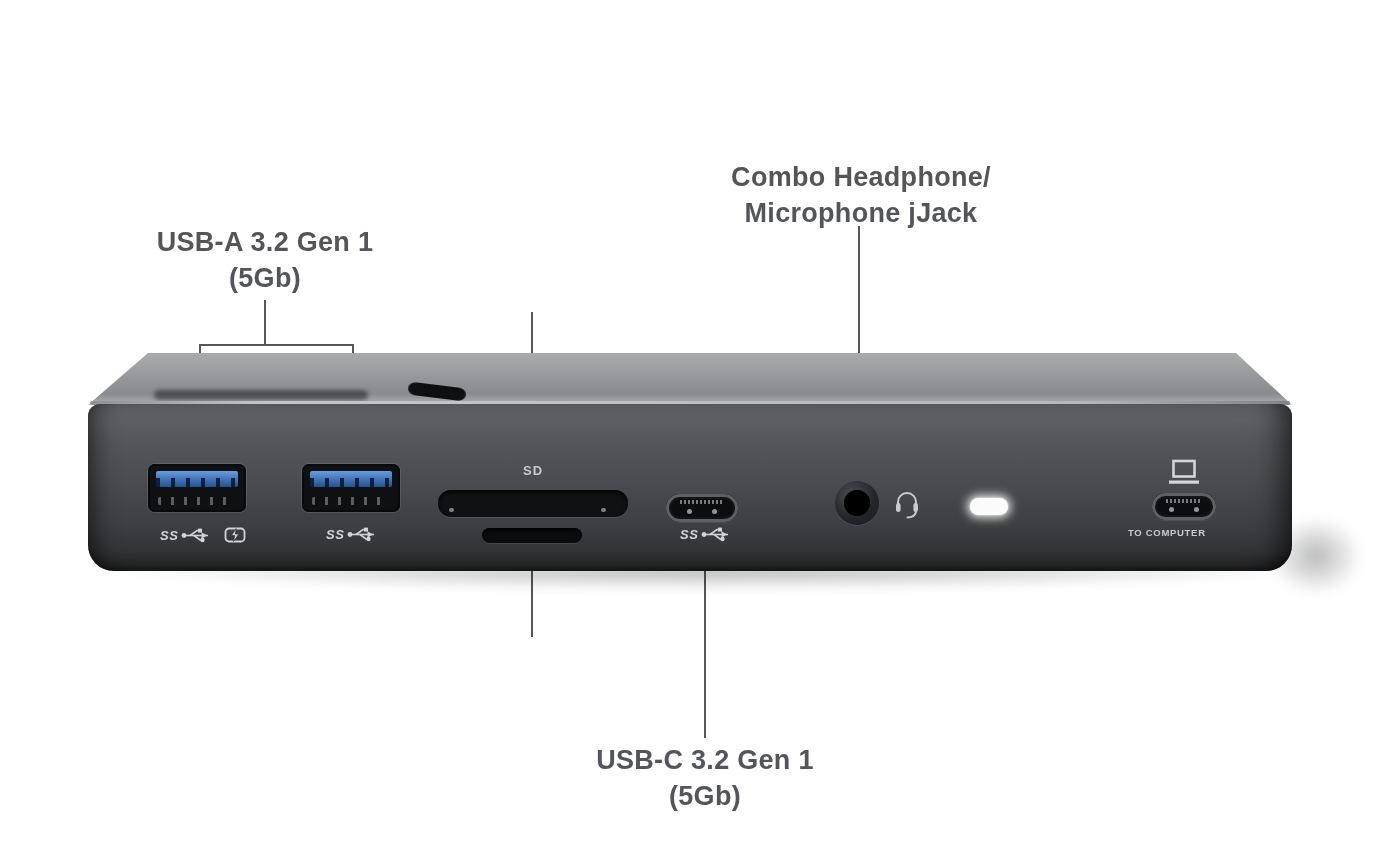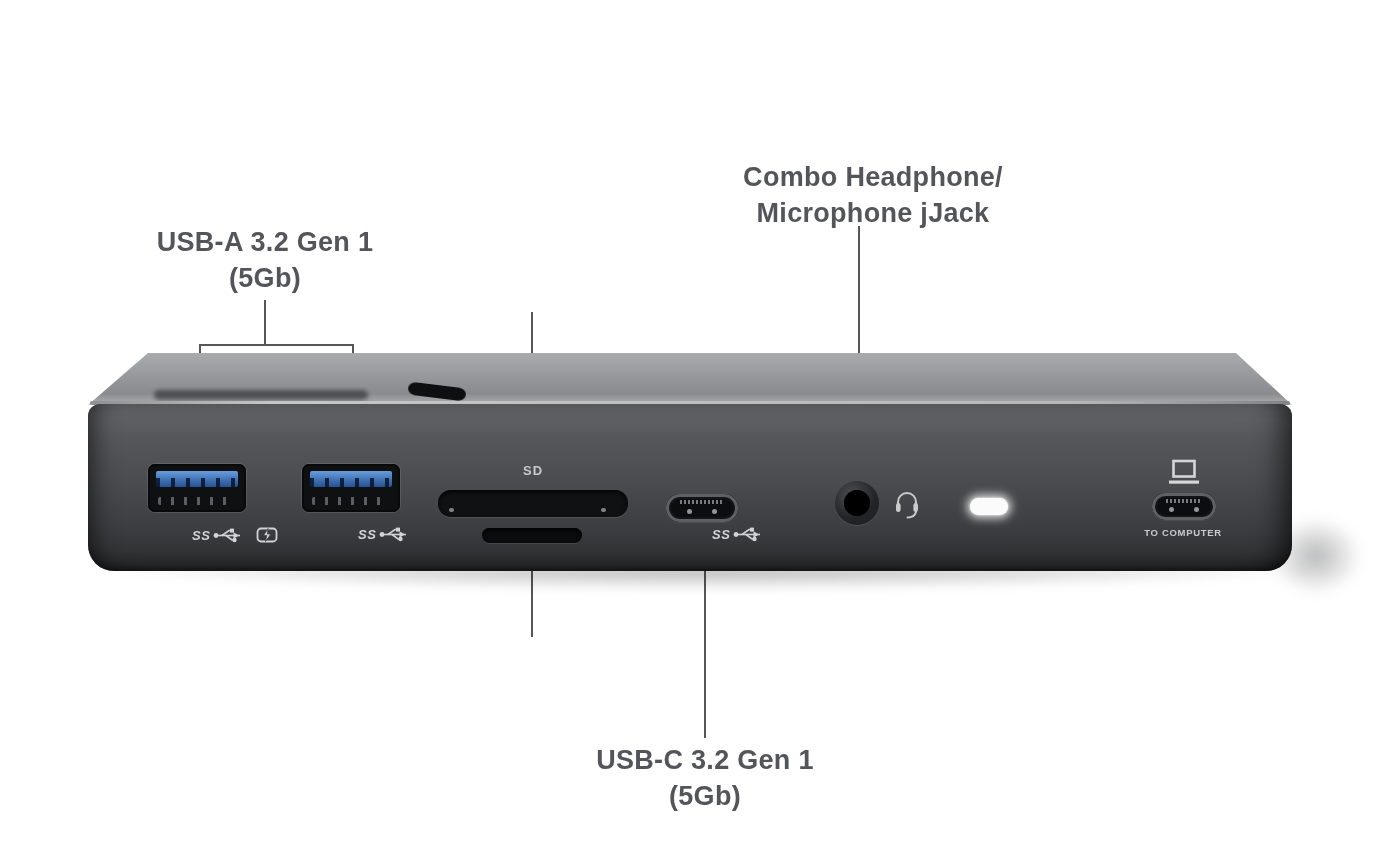--- a/index.html
+++ b/index.html
@@ -127,39 +127,39 @@
     position:absolute; left:9px; top:9px; width:26px; height:26px; border-radius:50%;
     background:#000; box-shadow: inset 0 1px 3px rgba(0,0,0,1);
   }
 
   .led {
     position:absolute; left:882px; top:145px; width:38px; height:17px; border-radius:9px;
     background:#fbfbfc;
     box-shadow: 0 0 10px 3px rgba(255,255,255,0.85), 0 0 2px rgba(255,255,255,0.9);
   }
 
-  .ss-mark { display:inline-flex; align-items:flex-end; gap:3px;margin-left:32px; }
+  .ss-mark { display:inline-flex; align-items:flex-end; gap:3px; }
   .ss-text { color:#d2d3d5; font-weight:bold; font-style:italic; font-size:13px; letter-spacing:0.5px; }
   .icon-row { position:absolute; display:flex; align-items:center; gap:9px; }
 
   .to-computer-label {
     position:absolute; left:1040px; top:174px; width:110px;
-    text-align:center; color:#c9cacc; font-weight:bold; font-size:9.5px; letter-spacing:0.7px; white-space:nowrap;
+    color:#c9cacc; font-weight:bold; font-size:9.5px; letter-spacing:0.7px; white-space:nowrap;
   }
 </style>
 </head>
 <body>
 
 <div class="canvas">
 
   <div class="callout-label" style="left:265px; top:224px;">
     <div>USB-A 3.2 Gen 1</div>
     <div>(5Gb)</div>
   </div>
-  <div class="callout-label" style="left:861px; top:159px;margin-left:12px;">
+  <div class="callout-label" style="left:861px; top:159px;">
     <div>Combo Headphone/</div>
     <div>Microphone jJack</div>
   </div>
   <div class="callout-label" style="left:705px; top:742px;">
     <div>USB-C 3.2 Gen 1</div>
     <div>(5Gb)</div>
   </div>
 
   <div class="callout-line" style="left:264px; top:300px; height:44px;"></div>
   <div class="callout-bracket" style="left:199px; top:344px; width:151px; height:64px;"></div>

